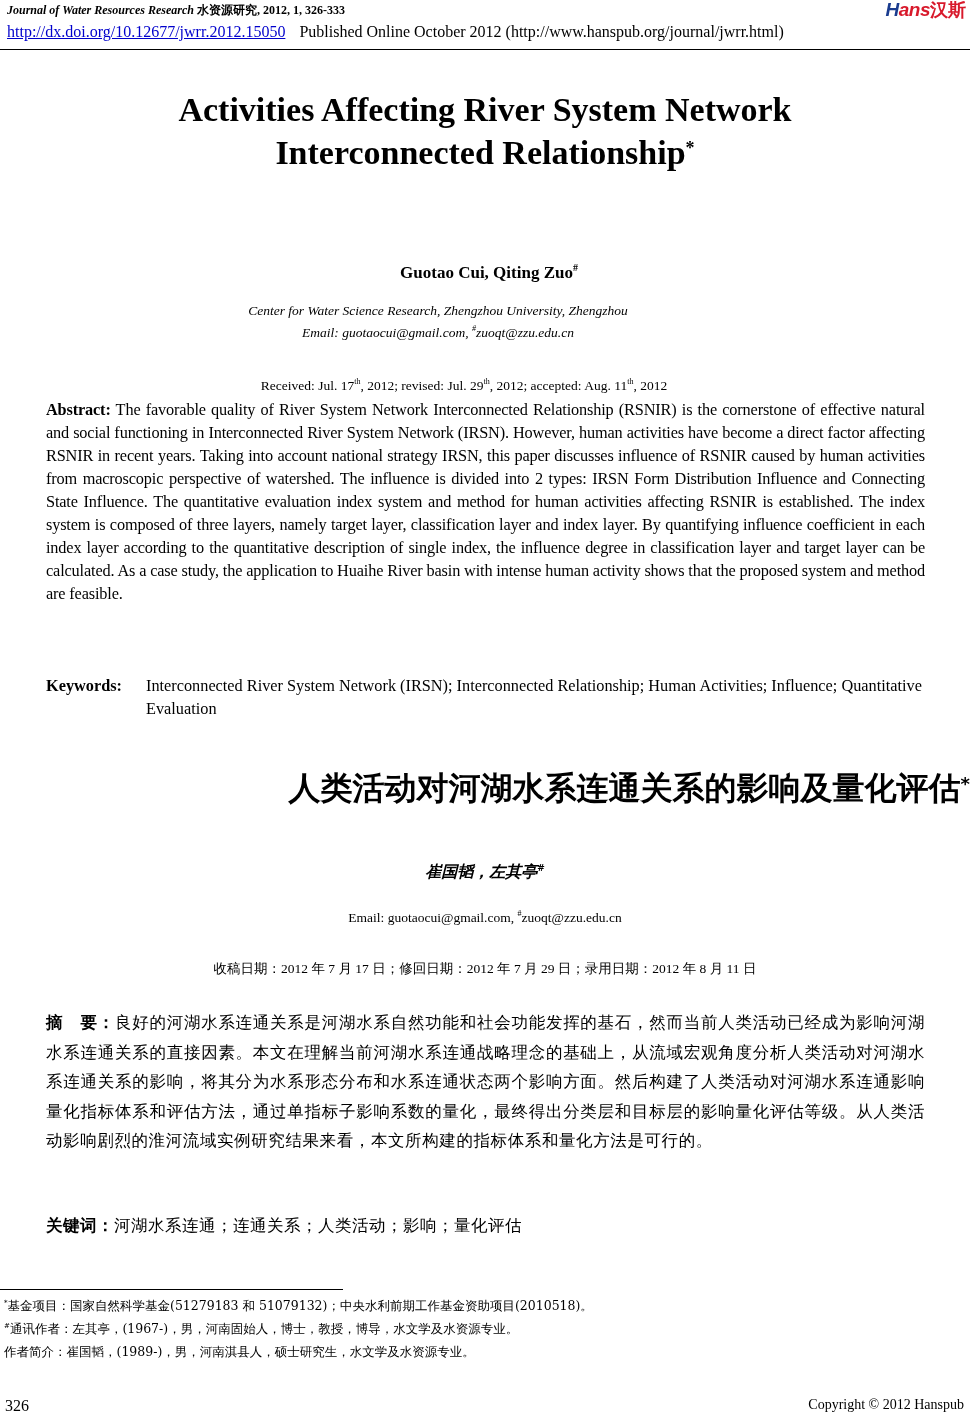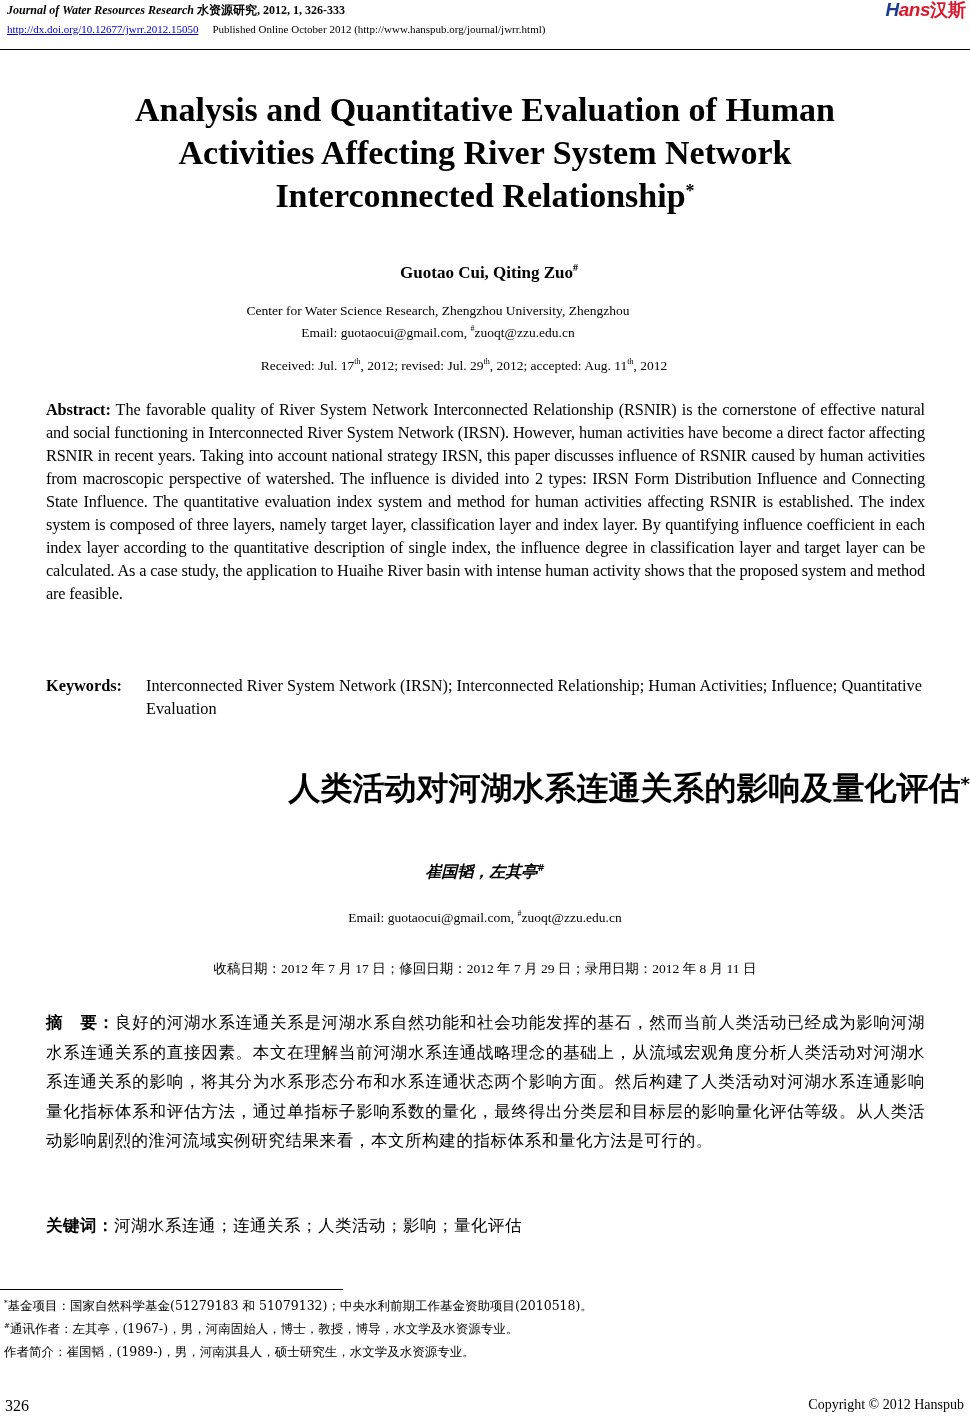--- a/index.html
+++ b/index.html
@@ -1,37 +1,37 @@
 <!DOCTYPE html>
 <html><head>
 <meta charset="utf-8">
 <style>
   html, body { margin: 0; padding: 0; background: #ffffff; }
   body { width: 970px; height: 1417px; position: relative; overflow: hidden; color: #000; font-family: "Liberation Serif", "DejaVu Serif", serif; }
 
   .header { position: absolute; left: 0; top: 0; width: 970px; height: 52px; }
   .journal-line { position: absolute; left: 7px; top: 2px; font-size: 12px; font-weight: bold; white-space: nowrap; }
   .journal-line .jname { font-style: italic; }
-  .doi-line { position: absolute; left: 7px; top: 23px; font-size: 11px; white-space: nowrap; text-align: right; }
+  .doi-line { position: absolute; left: 7px; top: 23px; font-size: 16px; white-space: nowrap; text-align: right; }
   .doi-line a { color: #0000cc; text-decoration: underline; }
   .doi-line .pub { margin-left: 14px; }
   .header-rule { position: absolute; left: 0; top: 49px; width: 970px; height: 1px; background: #000; }
   .logo { position: absolute; right: 4px; top: 0px; white-space: nowrap; font-size: 19px; line-height: 20px; }
   .logo .hans { font-family: "Liberation Sans", sans-serif; font-weight: bold; font-style: italic; color: #d8192b; letter-spacing: -0.5px; }
   .logo .hans .h { color: #1a3c8f; }
   .logo .cn { font-family: "DejaVu Sans", sans-serif; font-weight: bold; color: #d8192b; font-size: 18px; }
 
   .en-title { position: absolute; left: 0; top: 88px; width: 970px; text-align: center; font-size: 34px; font-weight: bold; line-height: 43px; }
   .en-title sup, .cn-title sup { font-size: 18px; vertical-align: top; position: relative; top: -4px; }
 
   .authors { position: absolute; left: 4px; top: 262px; width: 970px; text-align: center; font-size: 17px; font-weight: bold; }
   .authors sup { font-size: 10px; }
-  .affil { position: absolute; left: 0; top: 302px; width: 876px; text-align: center; font-size: 13.5px; line-height: 18px; }
+  .affil { position: absolute; left: 0; top: 302px; width: 876px; text-align: center; font-size: 13.5px; line-height: 18px; font-style: italic; }
   .affil sup, .dates sup, .cn-email sup { font-size: 8px; }
-  .dates { position: absolute; left: 0; top: 357px; width: 928px; text-align: center; font-size: 13.5px; }
+  .dates { position: absolute; left: 0; top: 377px; width: 928px; text-align: center; font-size: 13.5px; }
 
   .abstract { position: absolute; left: 46px; top: 398px; width: 879px; font-size: 16.3px; line-height: 23px; text-align: justify; letter-spacing: -0.15px; }
   .abstract b { font-weight: bold; }
 
   .keywords { position: absolute; left: 46px; top: 674px; width: 879px; font-size: 16.3px; line-height: 23px; }
   .keywords .kw-label { font-weight: bold; position: absolute; left: 0; top: 0; }
   .keywords .kw-text { margin-left: 100px; display: block; }
 
   .cn-title { position: absolute; left: 0; top: 766px; width: 970px; text-align: right; font-family: "DejaVu Sans", sans-serif; font-weight: bold; font-size: 32px; line-height: 44px; }
 
@@ -62,21 +62,20 @@
   <div class="doi-line">
     <a>http://dx.doi.org/10.12677/jwrr.2012.15050</a><span class="pub">Published Online October 2012 (http://www.hanspub.org/journal/jwrr.html)</span>
   </div>
   <div class="logo">
     <span class="hans"><span class="h">H</span><span>ans</span></span><span class="cn">汉斯</span>
   </div>
   <div class="header-rule"></div>
 </div>
 
 <div class="en-title">
-  <div>Analysis and Quantitative Evaluation of Human</div>
   <div>Activities Affecting River System Network</div>
   <div><span>Interconnected Relationship</span><sup>*</sup></div>
 </div>
 
 <div class="authors">
   <span>Guotao Cui, Qiting Zuo</span><sup>#</sup>
 </div>
 
 <div class="affil">
   <div>Center for Water Science Research, Zhengzhou University, Zhengzhou</div>

